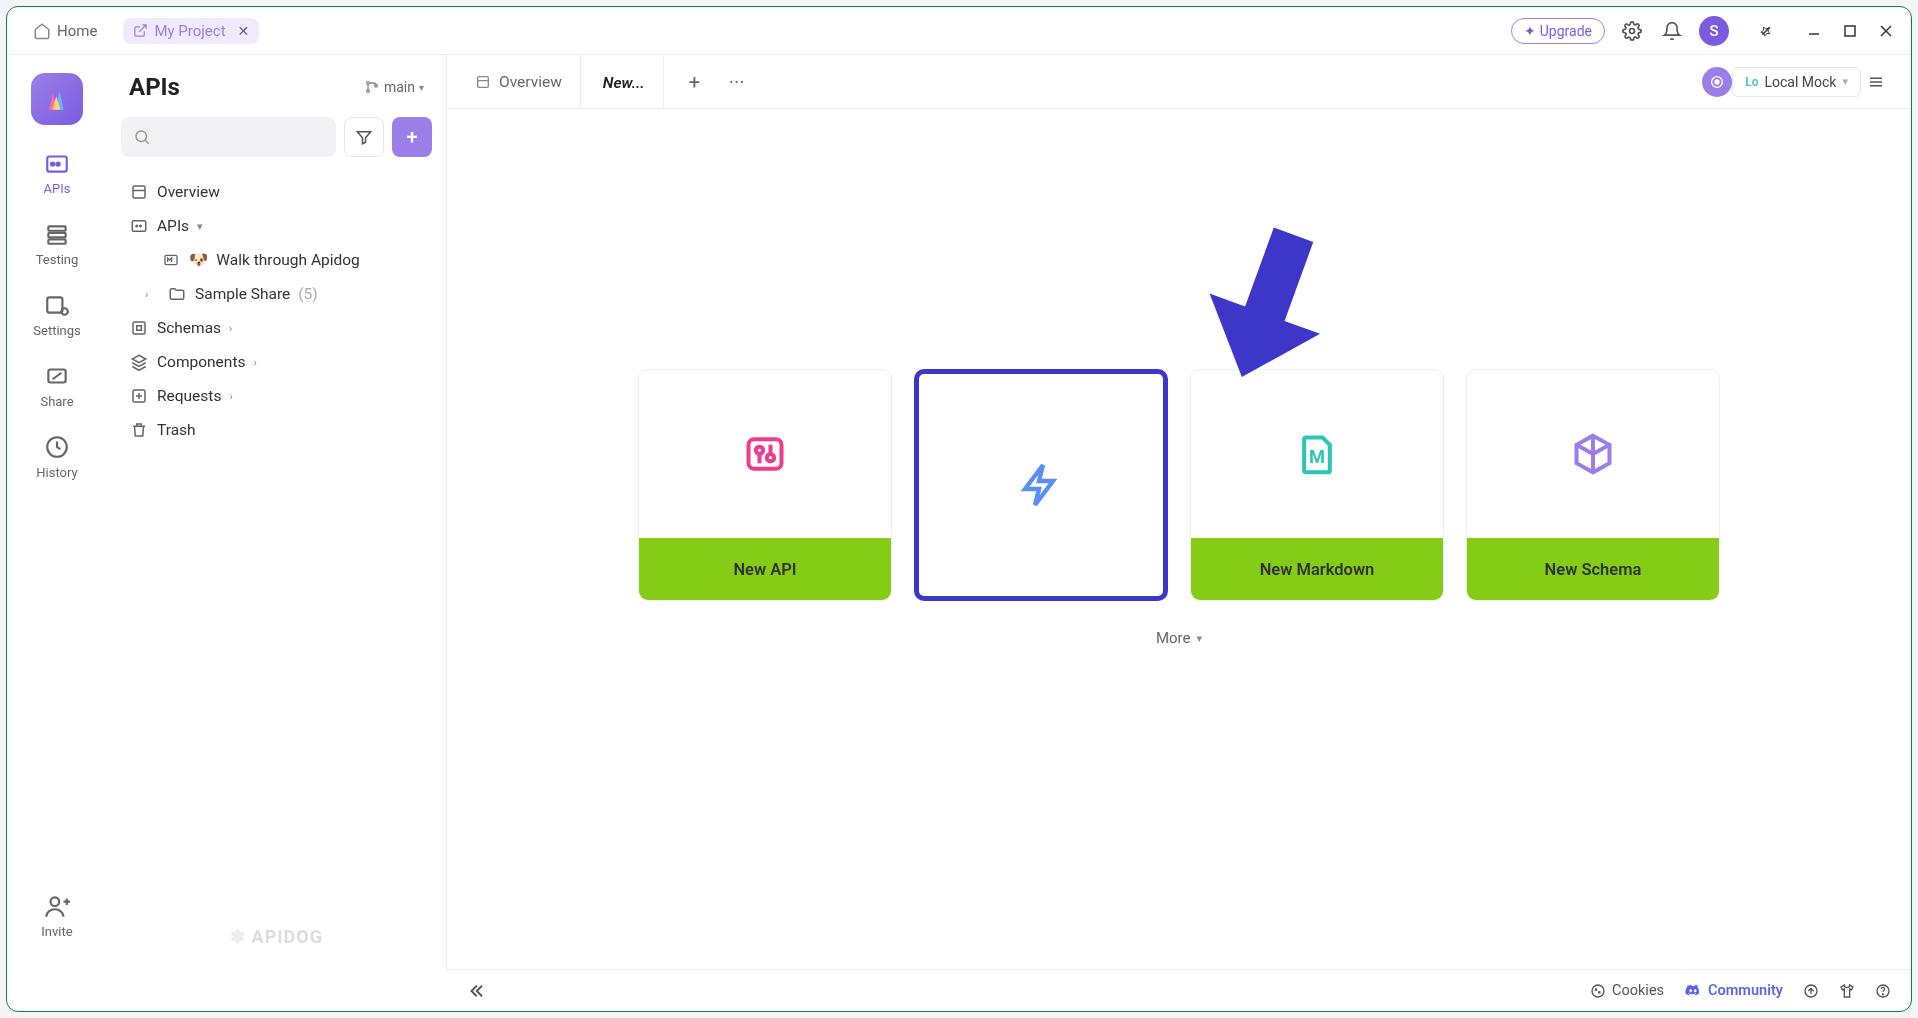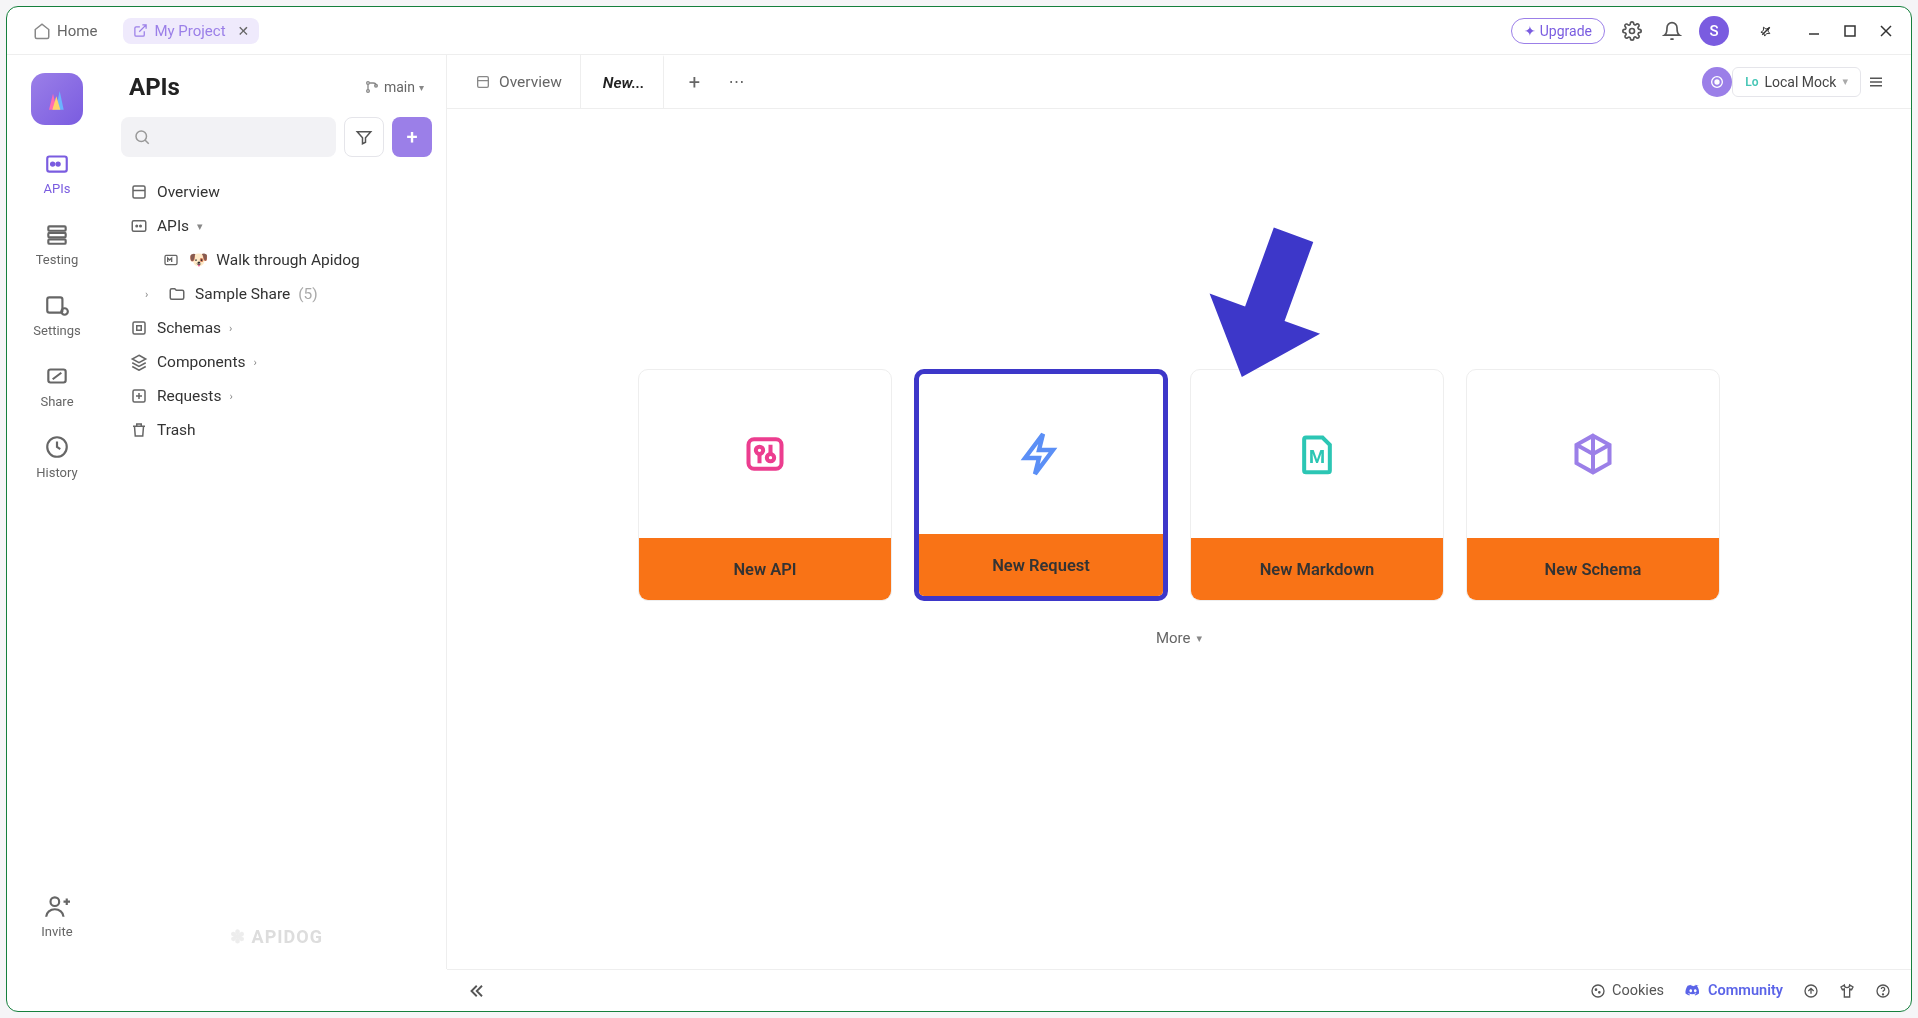--- a/index.html
+++ b/index.html
@@ -59,21 +59,21 @@
 .env-round { width: 30px; height: 30px; border-radius: 50%; background: #9b7fe8; display: flex; align-items: center; justify-content: center; color: #fff; }
 .env-select { border: 1px solid #e5e5ea; border-radius: 6px; padding: 6px 12px; display: flex; align-items: center; gap: 6px; font-size: 14px; cursor: pointer; color: #444; }
 .env-lo { color: #46c6b6; font-size: 12px; font-weight: 600; }
 .hamburger-env { width: 30px; height: 30px; display: flex; align-items: center; justify-content: center; cursor: pointer; color: #555; }
 
 .canvas { flex: 1; position: relative; }
 .card-grid { position: absolute; top: 260px; left: 50%; transform: translateX(-50%); display: flex; gap: 22px; }
 .new-card { width: 254px; height: 232px; border: 1px solid #eee; border-radius: 10px; background: #fff; display: flex; flex-direction: column; cursor: pointer; overflow: hidden; }
 .new-card.highlight { border: 5px solid #3d37c9; }
 .card-icon-zone { flex: 1; display: flex; align-items: center; justify-content: center; }
-.card-label-zone { height: 62px; background: #f97316; display: flex; align-items: center; justify-content: center; font-size: 16.5px; font-weight: 600; color: #333; }
+.card-label-zone { height: 62px; background: #84cc16; display: flex; align-items: center; justify-content: center; font-size: 16.5px; font-weight: 600; color: #333; }
 .more-link { position: absolute; top: 520px; left: 50%; transform: translateX(-50%); display: flex; align-items: center; gap: 6px; color: #666; font-size: 15px; cursor: pointer; }
 
 
 .big-arrow { position: absolute; top: 80px; left: 720px; pointer-events: none; }
 
 
 .footer { height: 42px; border-top: 1px solid #eee; margin-left: 440px; display: flex; align-items: center; padding: 0 20px; gap: 22px; }
 .footer .collapse-btn { cursor: pointer; color: #555; }
 .footer-right { margin-left: auto; display: flex; gap: 20px; color: #555; font-size: 14.5px; }
 .footer-link { display: flex; align-items: center; gap: 6px; cursor: pointer; }
@@ -399,21 +399,20 @@
             <div class="card-label-zone">New API</div>
           </div>
           <div class="new-card highlight">
             <div class="card-icon-zone">
               <span>
                   <svg width="48" height="48" viewBox="0 0 24 24" fill="none" stroke="#5b8ff6" stroke-width="2.2">
                     <path d="M13 2L4 14h7l-2 8 9-12h-7z"></path>
                   </svg>
                 </span>
             </div>
-            <div class="card-label-zone">New Request</div>
           </div>
           <div class="new-card">
             <div class="card-icon-zone">
               <span>
                   <svg width="44" height="44" viewBox="0 0 24 24" fill="none" stroke="#2cc6b4" stroke-width="2.2">
                     <path d="M6 3h9l4 4v14a1 1 0 0 1-1 1H6a1 1 0 0 1-1-1V4a1 1 0 0 1 1-1z"></path>
                     <text x="12" y="17" text-anchor="middle" font-size="10" font-weight="bold" fill="#2cc6b4" stroke="none">M</text>
                   </svg>
                 </span>
             </div>

